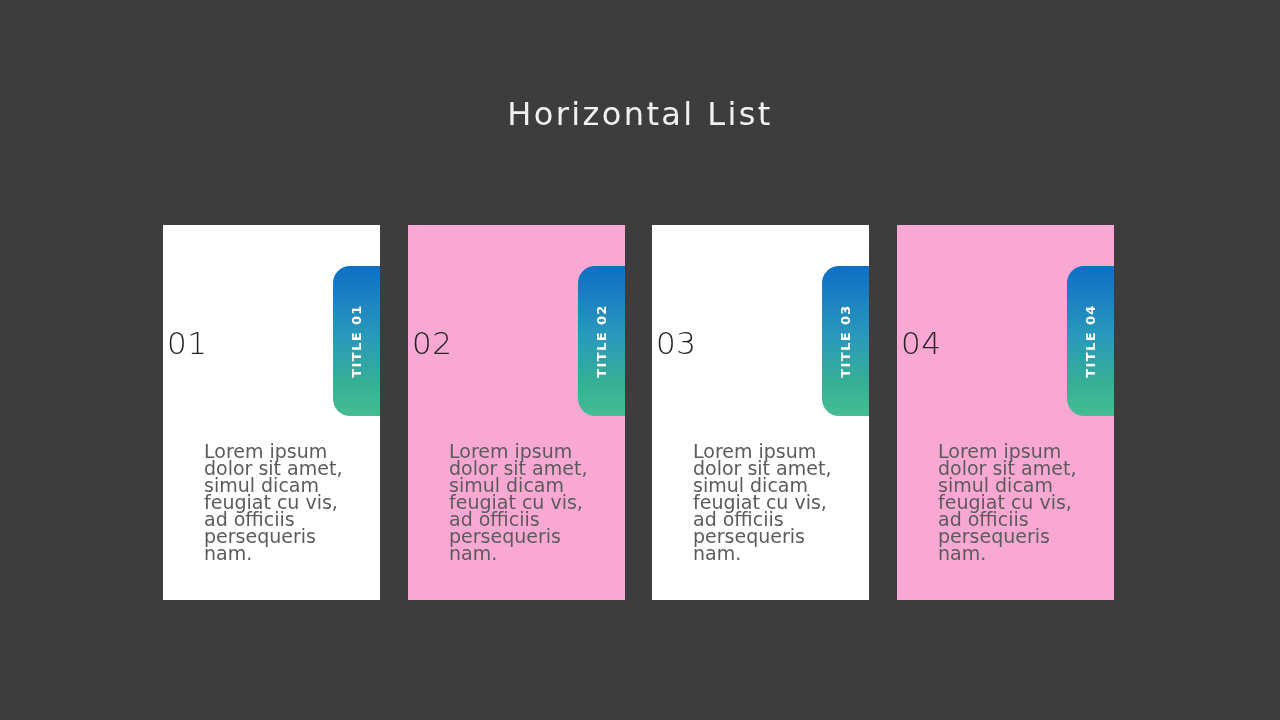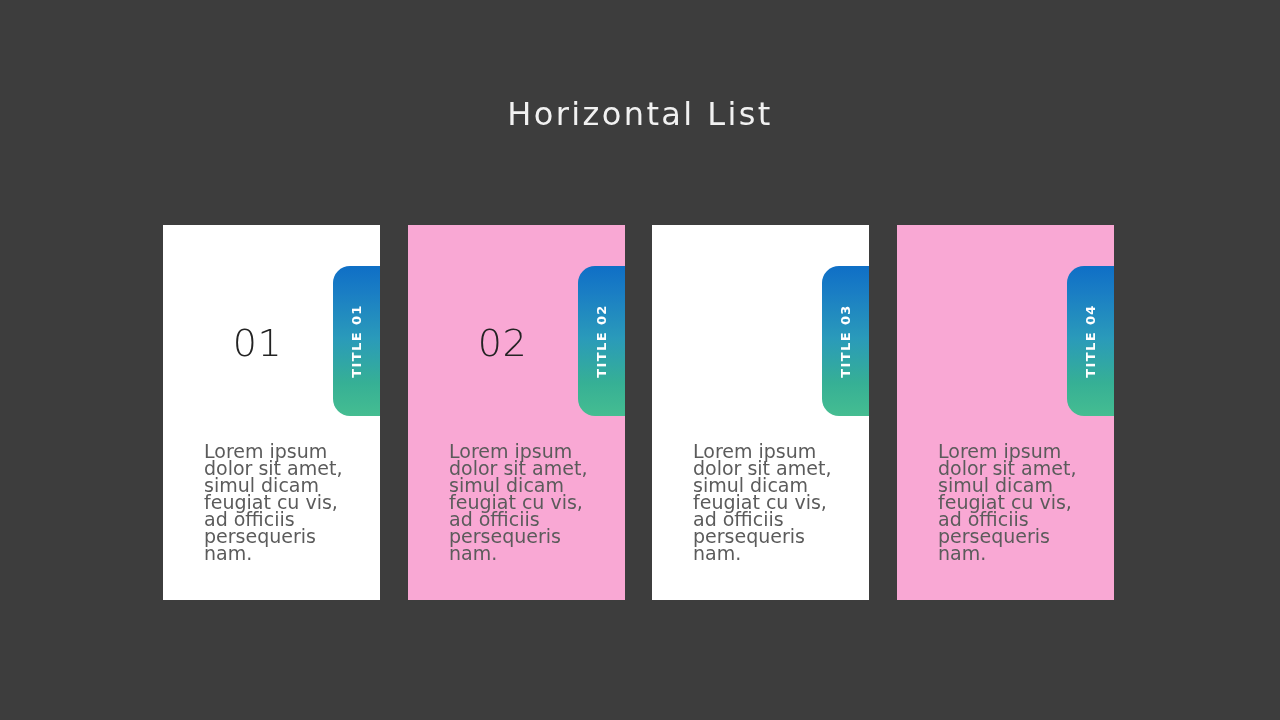--- a/index.html
+++ b/index.html
@@ -51,26 +51,25 @@
     width: 217px;
     height: 375px;
     overflow: hidden;
   }
   .card.light  { background: #ffffff; }
   .card.gray   { background: #f9a8d4; }
 
   .card-num {
     position: absolute;
     top: 97px;
-    left: 12px;
+    left: 4px;
     width: 165px;
-    text-align: center;
     font-family: "DejaVu Sans", sans-serif;
     font-weight: 300;
-    font-size: 38px;
+    font-size: 31px;
     line-height: 42px;
     color: #232323;
     letter-spacing: 0.5px;
   }
 
   .tab {
     position: absolute;
     top: 41px;
     left: 170px;
     width: 94px;
@@ -138,30 +137,32 @@
       <div class="tab">
         <div class="tab-label">TITLE 02</div>
       </div>
       <div class="card-body">
         <p>Lorem ipsum dolor sit amet, simul dicam</p>
         <p>feugiat cu vis, ad officiis persequeris nam.</p>
       </div>
     </div>
 
     <div class="card light" style="left:489px;">
+      <div class="card-num">03</div>
       <div class="tab">
         <div class="tab-label">TITLE 03</div>
       </div>
       <div class="card-body">
         <p>Lorem ipsum dolor sit amet, simul dicam</p>
         <p>feugiat cu vis, ad officiis persequeris nam.</p>
       </div>
     </div>
 
     <div class="card gray" style="left:734px;">
+      <div class="card-num">04</div>
       <div class="tab">
         <div class="tab-label">TITLE 04</div>
       </div>
       <div class="card-body">
         <p>Lorem ipsum dolor sit amet, simul dicam</p>
         <p>feugiat cu vis, ad officiis persequeris nam.</p>
       </div>
     </div>
 
   </div>

